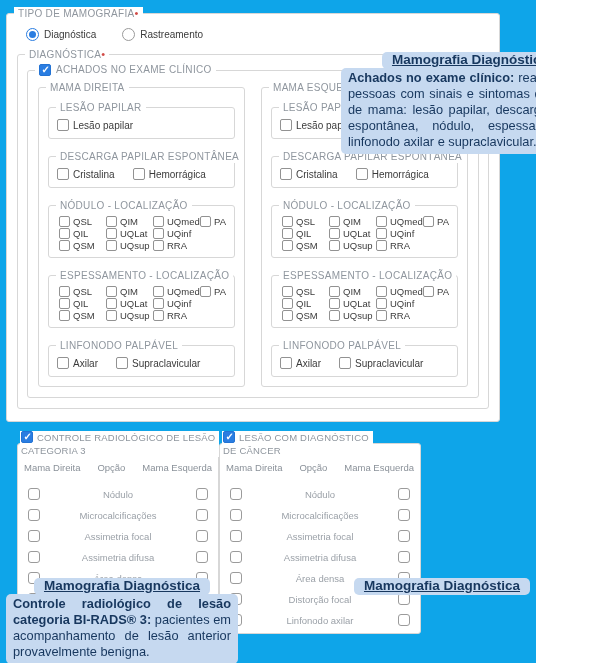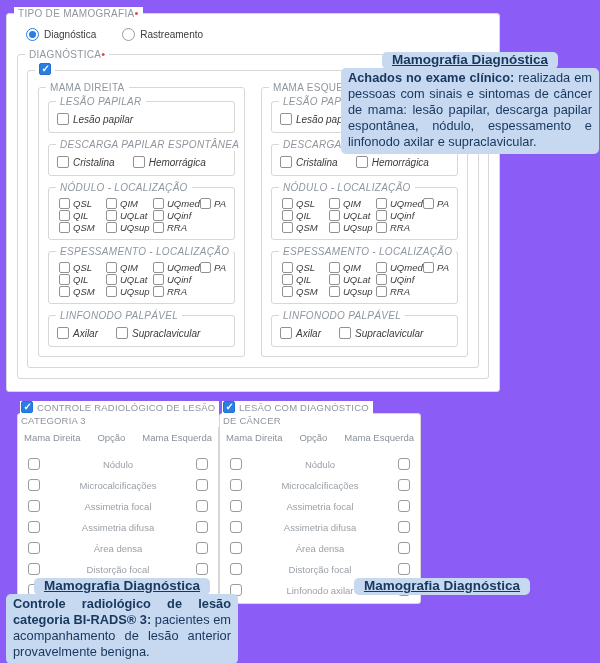--- a/index.html
+++ b/index.html
@@ -1,18 +1,18 @@
 <!DOCTYPE html>
 <html><head>
 <meta charset="utf-8">
 <style>
   * { margin:0; padding:0; box-sizing:border-box; }
   html,body { background:#fff; }
   body { width:600px; height:663px; font-family:"Liberation Sans", sans-serif; }
-  #page { position:relative; width:600px; height:663px; overflow:hidden; background:#8b5cf6; }
+  #page { position:relative; width:536px; height:663px; overflow:hidden; background:#0ea5e9; }
 
   
   .box { border:1px solid #d7d7d7; border-radius:3px; position:relative; background:#fff; }
   .leg { position:absolute; top:-7px; left:7px; background:#fff; padding:0 4px;
          font-size:10px; color:#8f969e; white-space:nowrap; line-height:13px; letter-spacing:.3px; }
   .leg-cb { display:flex; align-items:center; gap:5px; top:-8px; }
   .leg2 { position:absolute; top:-13px; left:2px; background:#fff; padding:0 4px 0 1px;
           font-size:9.5px; color:#8f969e; line-height:13px; letter-spacing:.2px; white-space:nowrap; }
   .leg2 .cb { vertical-align:-2px; margin-right:4px; }
   .req { color:#d14b47; font-size:11px; }
@@ -35,21 +35,21 @@
   .opt.smf { font-size:9.5px; gap:3px; }
 
   
   #fs-tipo { margin:13px 0 0 6px; width:494px; padding:13px 10px 12px; }
   .radio-row { display:flex; gap:26px; margin:1px 0 13px 9px; }
   .radio-row .opt { gap:5px; }
   #fs-diag { padding:15px 9px 10px; }
   #fs-achados { padding:16px 10px 10px; }
   .cols { display:flex; gap:16px; }
   .breast { flex:1; padding:2px 7px 9px; }
-  .sec { margin:11px 2px 0; padding:11px 8px 7px;font-style:italic; }
+  .sec { margin:17px 2px 0; padding:11px 8px 7px; }
   .breast .sec:first-of-type { margin-top:11px; }
   .sec.loc { padding:10px 8px 6px; }
   .optrow { display:flex; gap:18px; }
   .locgrid { display:flex; padding-left:2px; }
   .loccol { display:flex; flex-direction:column; gap:1px; width:47px; }
   .loccol:last-child { width:auto; }
 
   
   .bottom { display:flex; margin:21px 0 0 17px; }
   .tablebox { width:202px; padding:18px 0 7px; }
@@ -89,20 +89,21 @@
         <span>Rastreamento</span>
       </span>
     </div>
 
     <div class="box" id="fs-diag">
       <div class="leg"><span>DIAGNÓSTICA</span><span class="req">•</span></div>
 
       <div class="box" id="fs-achados">
         <div class="leg leg-cb">
           <span class="cb on"></span>
+          <span>ACHADOS NO EXAME CLÍNICO</span>
         </div>
 
         <div class="cols">
 
           <div class="box breast">
             <div class="leg">MAMA DIREITA</div>
 
             <div class="box sec">
               <div class="leg">LESÃO PAPILAR</div>
               <div class="optrow">

